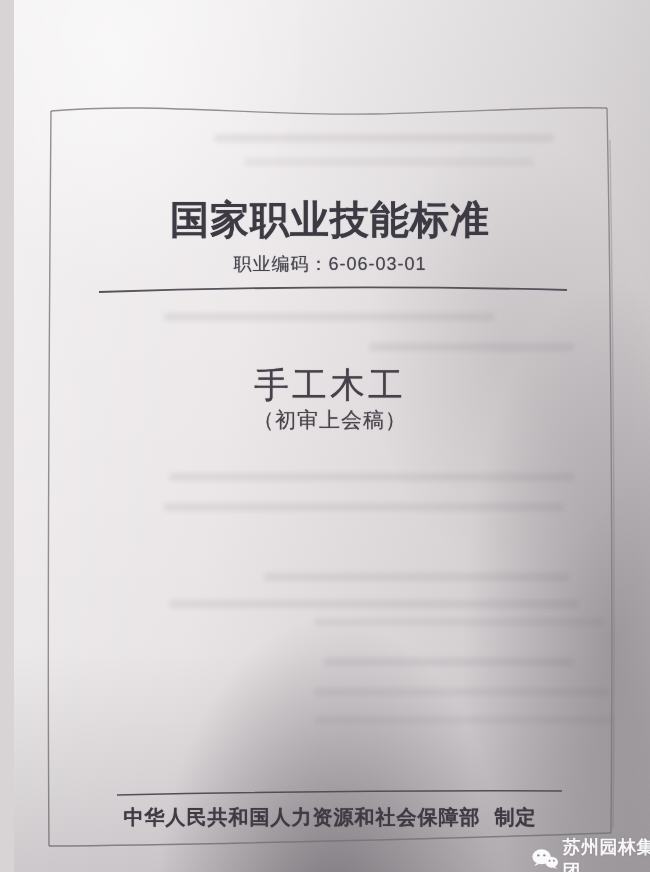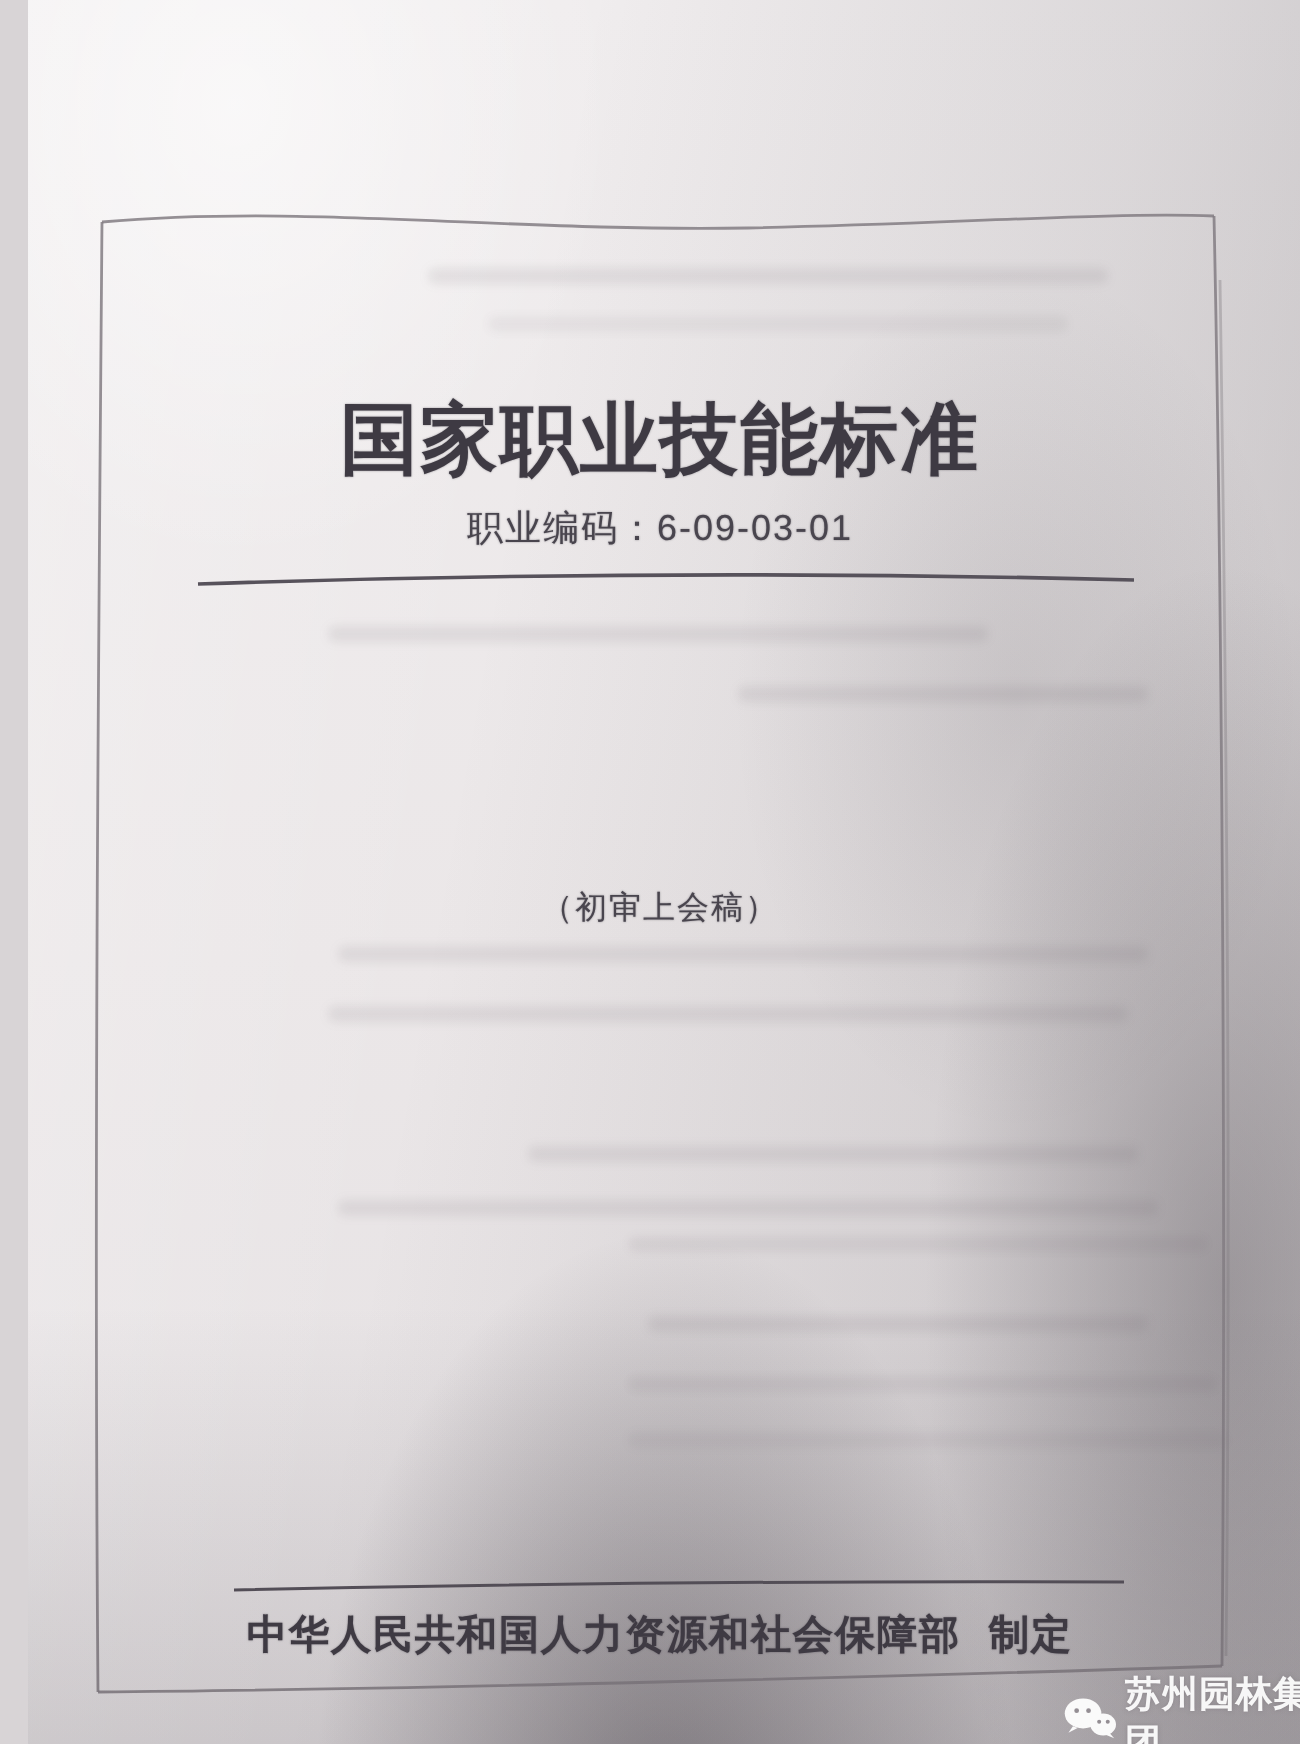--- a/index.html
+++ b/index.html
@@ -18,21 +18,21 @@
   
   .bottom-shade{position:absolute;left:0;right:0;bottom:0;height:220px;pointer-events:none;
     background:linear-gradient(180deg, rgba(40,34,42,0) 0%, rgba(40,34,42,0.14) 100%);}
   svg.lines{position:absolute;left:0;top:0;}
   
   .line{position:absolute;left:36px;width:560px;text-align:center;color:#3e3a43;
         text-shadow:0 0 1px rgba(62,58,67,0.55);}
   .doc-title{top:193px;font-size:39px;font-weight:700;letter-spacing:1px;}
   .doc-code{top:252px;font-size:18px;font-weight:500;letter-spacing:1px;color:#49454e;}
   .doc-name{top:362px;font-size:35px;font-weight:400;letter-spacing:3px;color:#45414a;}
-  .doc-draft{top:444px;font-size:16px;font-weight:400;letter-spacing:1px;color:#49454e;}
+  .doc-draft{top:406px;font-size:21px;font-weight:400;letter-spacing:1px;color:#49454e;}
   .doc-publisher{top:804px;font-size:20px;font-weight:700;letter-spacing:1px;color:#413d46;}
   .doc-publisher .suffix{margin-left:14px;}
   
   .ghost{position:absolute;height:8px;border-radius:4px;background:rgba(100,94,104,0.11);
          filter:blur(2.5px);pointer-events:none;}
   
   .watermark{position:absolute;left:517px;top:835px;display:flex;align-items:center;gap:4px;
              color:rgba(255,255,255,0.93);font-size:18px;font-weight:700;letter-spacing:0.5px;
              text-shadow:0 0 2px rgba(120,114,120,0.5);}
   .watermark svg{display:block;opacity:0.95;}
@@ -64,22 +64,23 @@
       <path stroke-opacity="0.4" d="M596,140 C600,400 601,650 599,828"></path>
       <path d="M597,833 C450,838 180,845 35,846"></path>
       <path d="M37,111 C35,350 33,600 35,846"></path>
     </g>
     <path d="M85,292 Q320,284 553,290" fill="none" stroke="#57525b" stroke-width="1.8"></path>
     <path d="M103,795 Q330,790 548,791" fill="none" stroke="#57525b" stroke-width="1.5"></path>
   </svg>
 
   <div class="line doc-title">国家职业技能标准</div>
 
-  <div class="line doc-code">职业编码：6-09-03-01</div>
+  <div class="line doc-code">职业编码：6-06-03-01</div>
 
+  <div class="line doc-name">手工木工</div>
 
   <div class="line doc-draft">（初审上会稿）</div>
 
   <div class="line doc-publisher">
     <span>中华人民共和国人力资源和社会保障部</span><span class="suffix">制定</span>
   </div>
 
   <div class="bottom-shade"></div>
 
   <div class="watermark">

